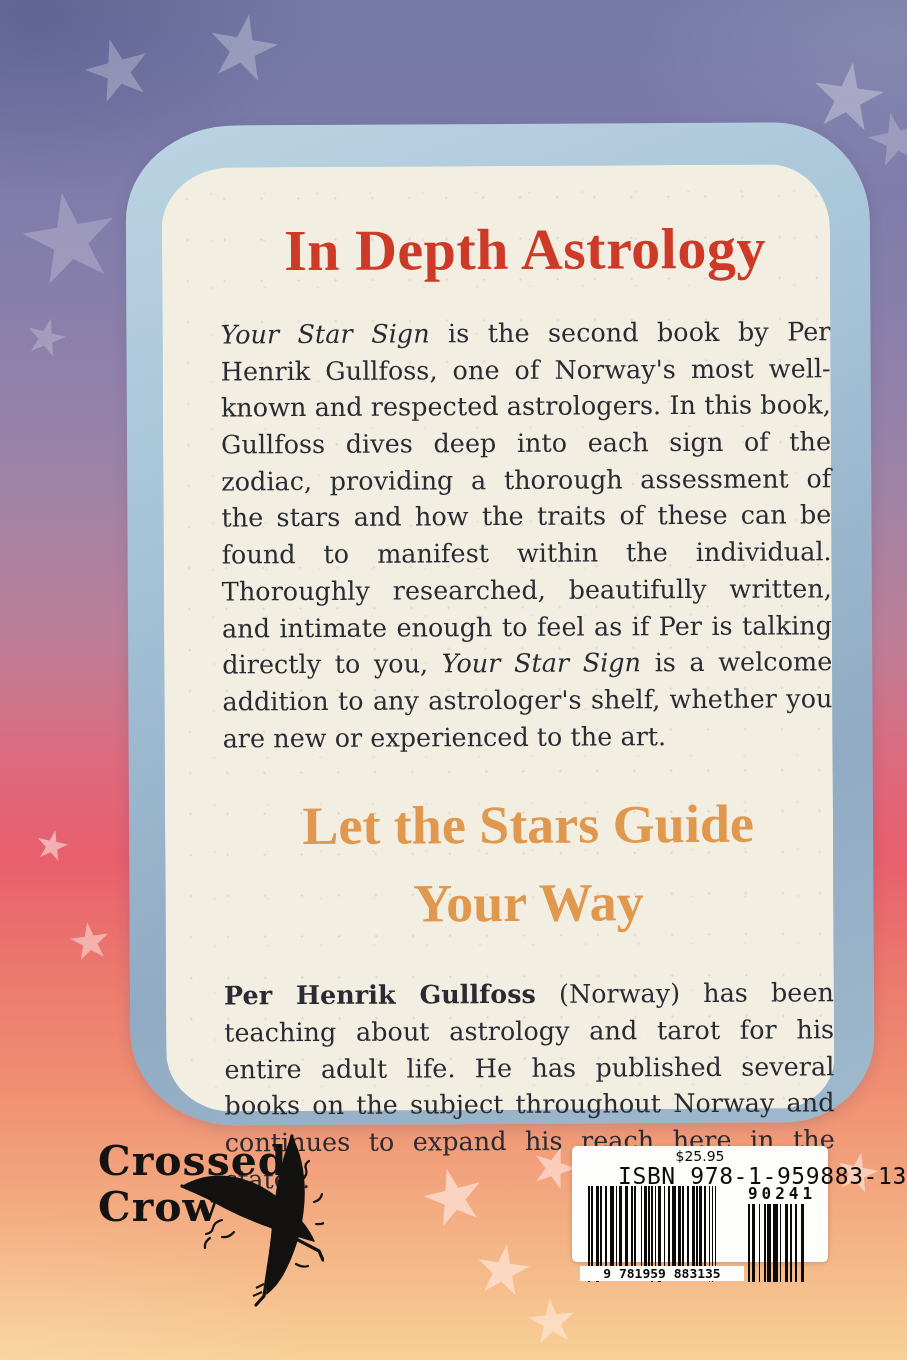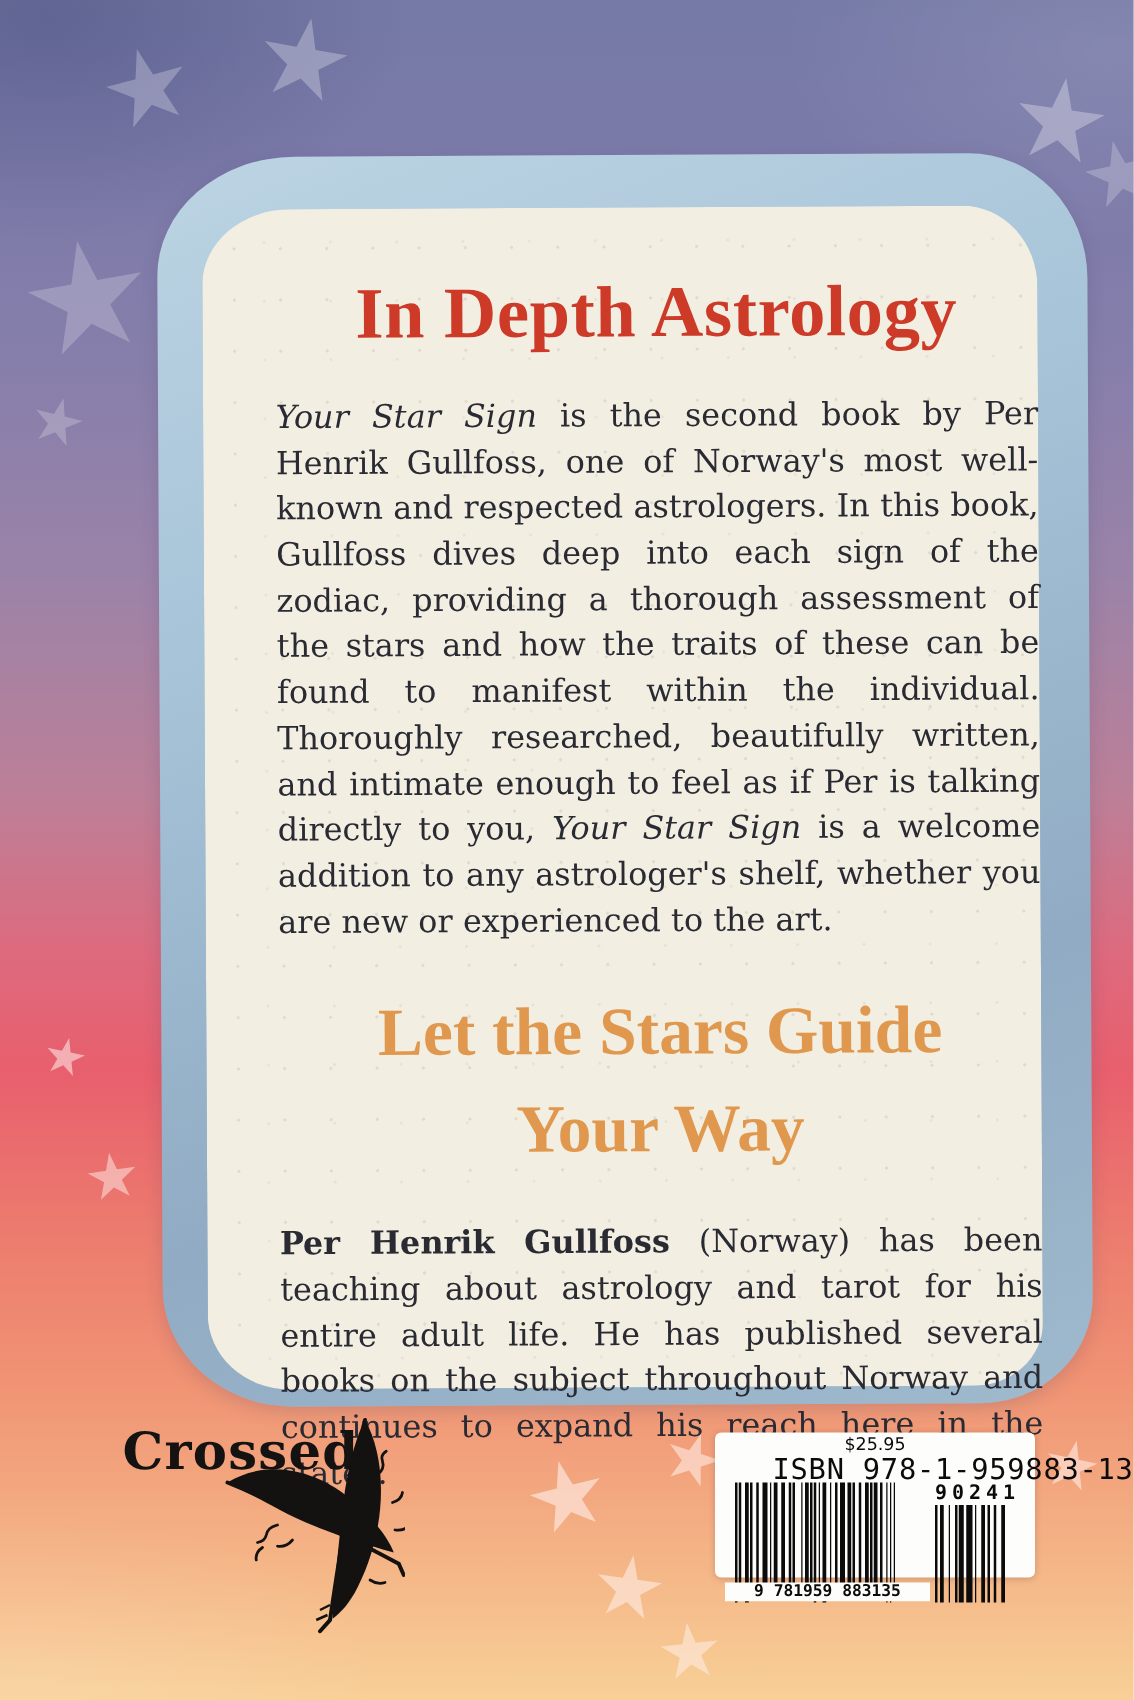--- a/index.html
+++ b/index.html
@@ -128,20 +128,21 @@
           <div>Let the Stars Guide</div>
           <div>Your Way</div>
         </div>
         <p class="bio"><span style="font-weight: bold;">Per Henrik Gullfoss</span><span> (Norway) has been teaching about astrology and tarot for his entire adult life. He has published several books on the subject throughout Norway and continues to expand his reach here in the states.</span></p>
       </div>
     </div>
   </div>
 
   <div class="publisher">
     <div class="line">Crossed</div>
+    <div class="line">Crow</div>
   </div>
 
   <svg class="feathers" viewBox="0 0 148 178">
 
     <path d="M116,4 C133,34 135,88 110,138 C104,150 97,158 90,163 C92,130 96,92 100,60 C104,36 109,17 116,4 Z" fill="#141210"></path>
     <path d="M116,4 C106,44 97,104 88,164 L80,173" stroke="#141210" stroke-width="3.2" fill="none" stroke-linecap="round"></path>
 
     <path d="M6,54 C38,34 84,42 120,82 C130,93 136,102 139,110 C110,102 74,90 48,76 C30,66 15,59 6,54 Z" fill="#141210"></path>
     <path d="M6,54 C54,74 108,100 143,119 L147,128" stroke="#141210" stroke-width="3.2" fill="none" stroke-linecap="round"></path>
 

